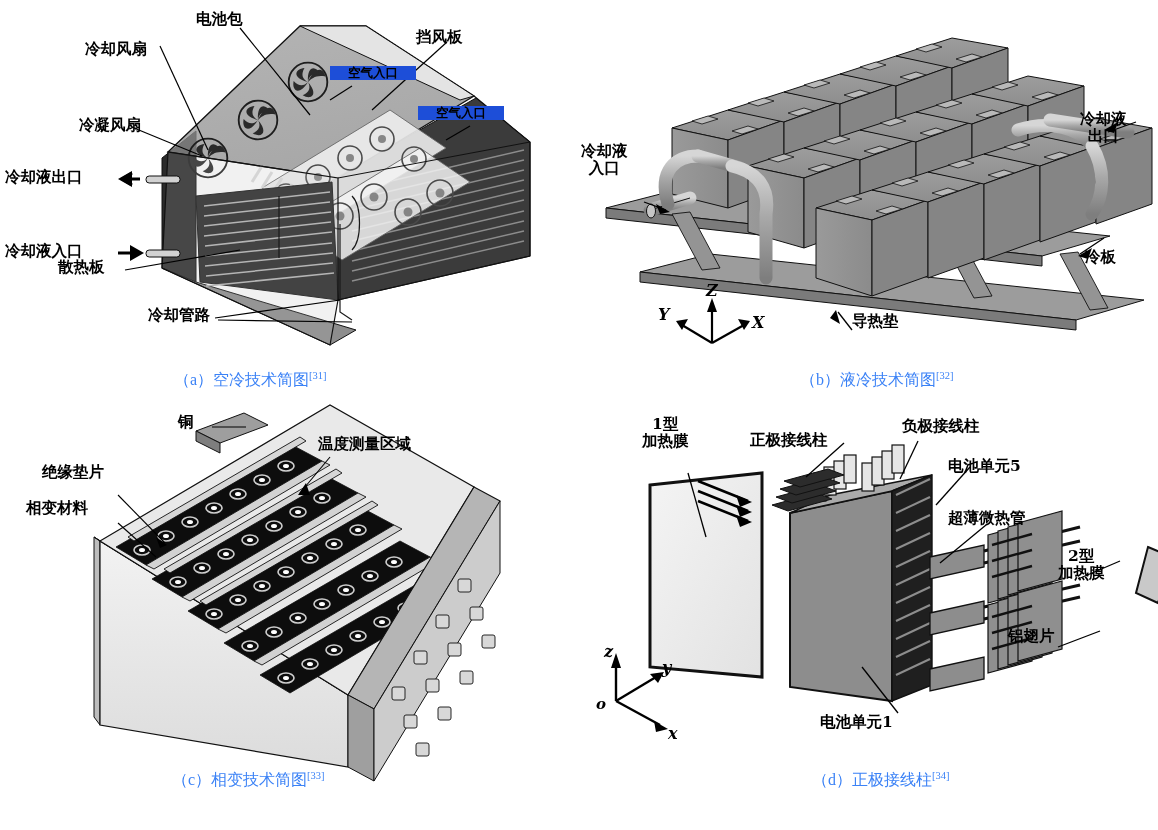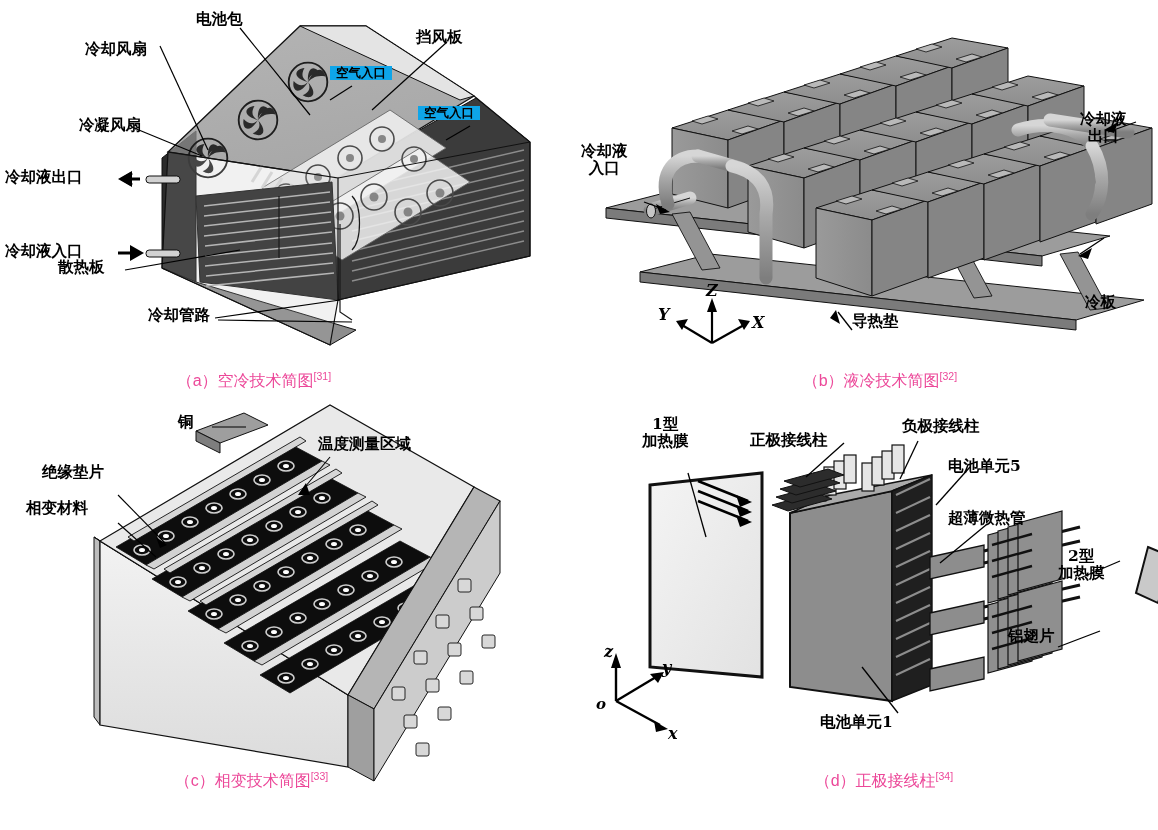--- a/index.html
+++ b/index.html
@@ -5,23 +5,23 @@
 <style>
   html,body{margin:0;padding:0;background:#ffffff;}
   body{width:1158px;height:830px;position:relative;overflow:hidden;
        font-family:"DejaVu Sans","Liberation Sans",sans-serif;color:#111;}
   .page{position:absolute;inset:0;}
   .panel{position:absolute;}
   .lbl{position:absolute;font-size:15.5px;line-height:1.12;color:#000;
        white-space:pre;font-family:"DejaVu Serif","Liberation Serif",serif;font-weight:600;}
   .lbl.sm{font-size:12.5px;}
   .lbl.c{text-align:center;}
-  .boxed{background:#0ea5e9;padding:0 6px;}
-  .cap{position:absolute;font-size:16px;font-family:Liberation Sans, sans-serif;
-       color:#ec4899;white-space:pre;}
+  .boxed{background:#1d4ed8;padding:0 18px;}
+  .cap{position:absolute;font-size:16px;font-family:Liberation Serif, serif;
+       color:#3b82f6;white-space:pre;}
   .cap sup{font-size:10.5px;vertical-align:super;}
   .figcap{position:absolute;width:100%;text-align:center;font-size:17px;font-weight:bold;
           font-family:"DejaVu Serif","Liberation Serif",serif;letter-spacing:1px;}
   svg{position:absolute;left:0;top:0;overflow:visible;}
   .axl{font-family:"DejaVu Serif","Liberation Serif",serif;font-style:italic;font-weight:700;}
 </style>
 </head>
 <body>
 
 <div class="page">
@@ -376,21 +376,21 @@
       </g>
       <text class="axl" x="126" y="296" font-size="16">Z</text>
       <text class="axl" x="78" y="320" font-size="16">Y</text>
       <text class="axl" x="172" y="328" font-size="16">X</text>
     </svg>
 
     <div class="lbl c" style="left:1px;top:142px;">冷却液
 入口</div>
     <div class="lbl c" style="left:500px;top:110px;">冷却液
 出口</div>
-    <div class="lbl" style="left:505px;top:248px;margin-top:45px;">冷板</div>
+    <div class="lbl" style="left:505px;top:248px;">冷板</div>
     <div class="lbl" style="left:272px;top:312px;">导热垫</div>
 
     <div class="cap" style="left:196px;top:352px;">
       <span>（b）液冷技术简图</span><sup>[32]</sup>
     </div>
   </div>
 
   <div class="panel" style="left:0;top:395px;width:580px;height:395px;">
     <svg width="580" height="395" viewBox="0 0 580 395">
       <defs>

